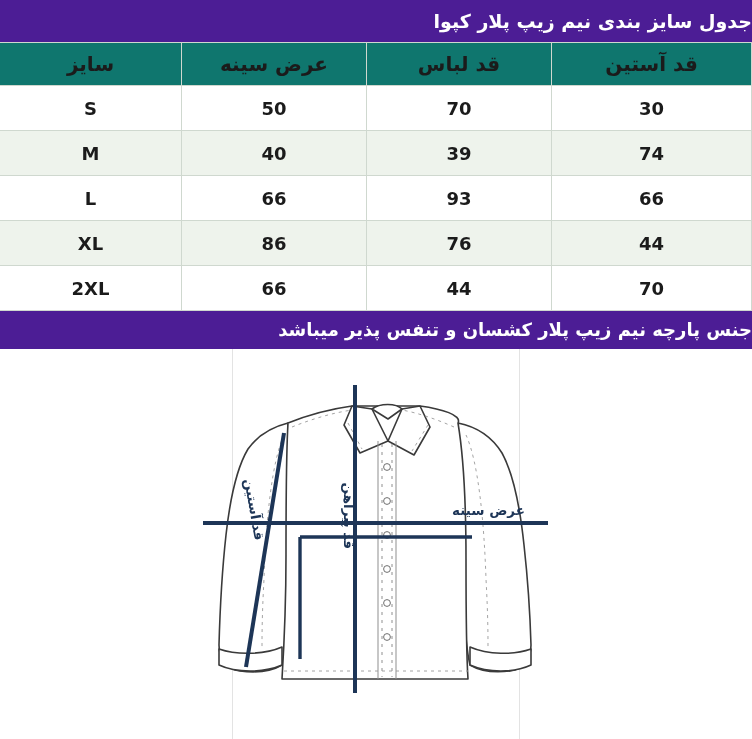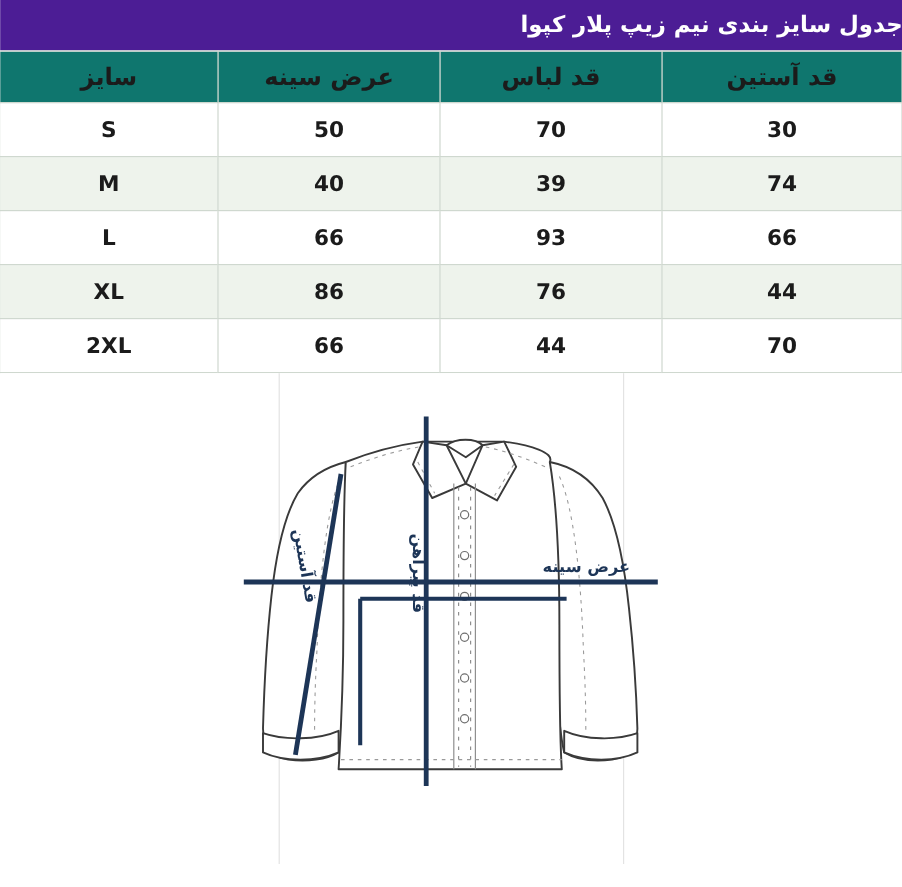--- a/index.html
+++ b/index.html
@@ -127,20 +127,21 @@
       </tr>
       <tr class="odd">
         <td class="num">70</td>
         <td class="num">44</td>
         <td class="num">66</td>
         <td class="size">2XL</td>
       </tr>
     </tbody>
   </table>
 
+  <div class="bar footer-bar">جنس پارچه نیم زیپ پلار کشسان و تنفس پذیر میباشد</div>
 
   <div class="figure-area">
     <div class="side-rule left"></div>
     <div class="side-rule right"></div>
 
     <div class="figure-wrap">
       <svg width="752" height="372" viewBox="0 0 752 372" xmlns="http://www.w3.org/2000/svg">
 
         <g fill="#ffffff" stroke="#3a3a3a" stroke-width="1.6" stroke-linejoin="round">
 

